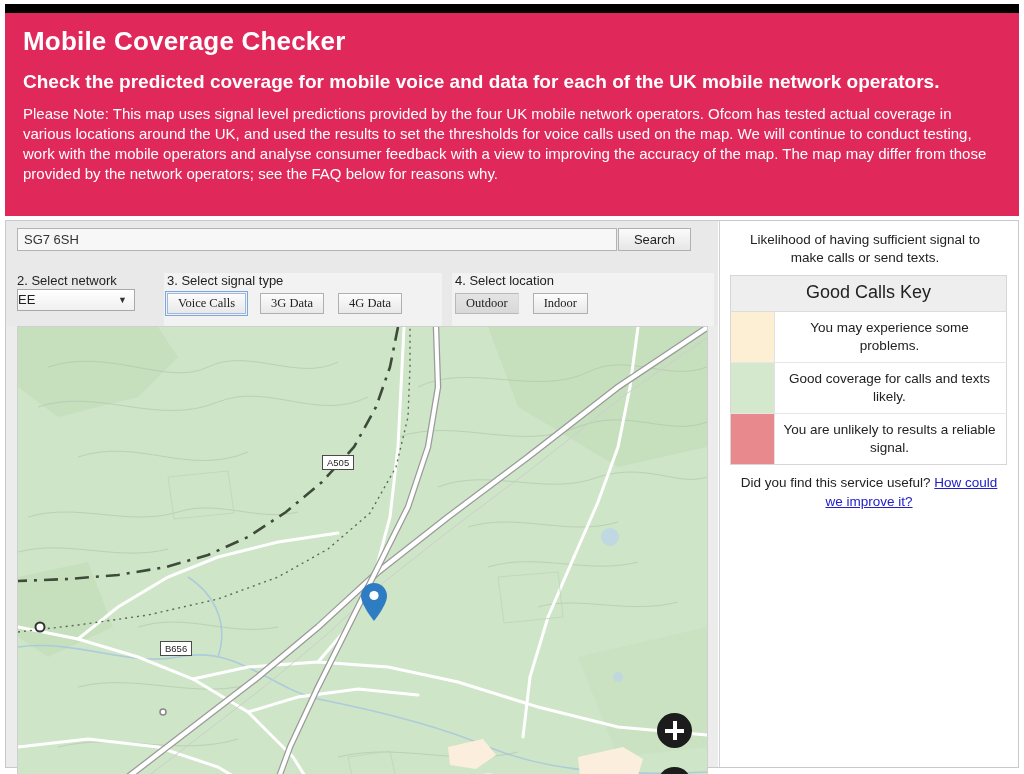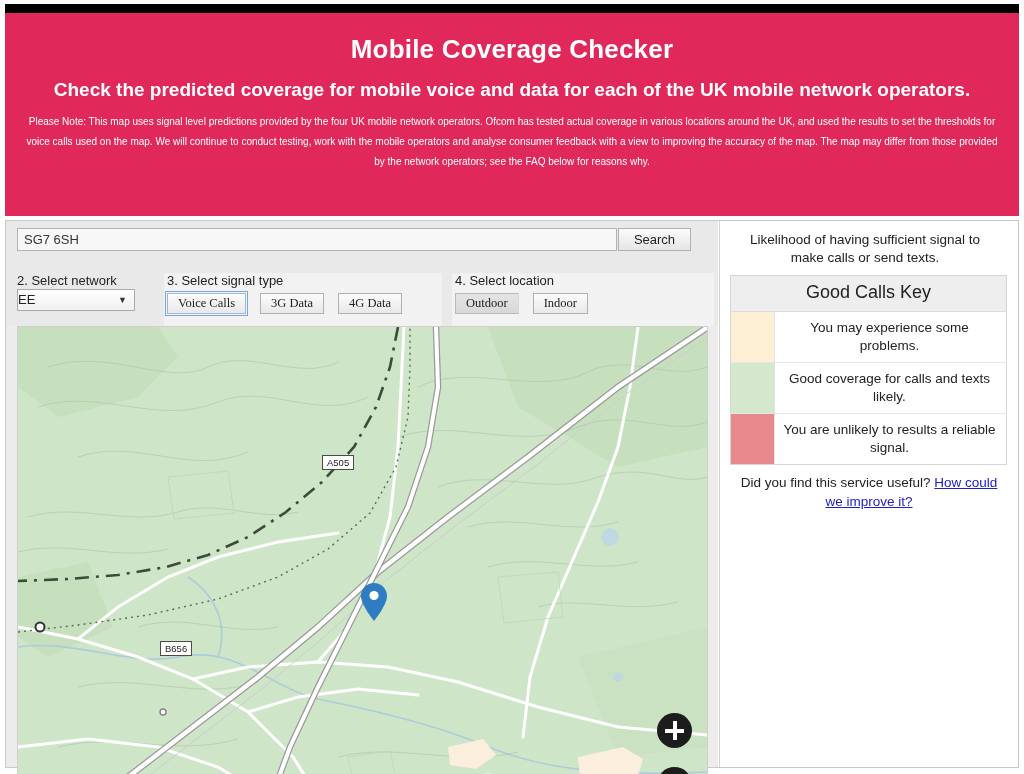--- a/index.html
+++ b/index.html
@@ -32,39 +32,38 @@
   }
 
   
   .hero {
     position: absolute;
     left: 5px; top: 13px;
     width: 1014px;
     height: 203px;
     background: #e0285a;
     box-sizing: border-box;
-    padding: 20px 18px 0 18px;
+    padding: 12px 18px 0 18px;
     color: #ffffff;
-    text-align: center;
   }
   .hero-title {
     font-size: 26px;
     font-weight: bold;
     line-height: 32px;
     margin: 0 0 12px 0;
     letter-spacing: 0.2px;
   }
   .hero-sub {
     font-size: 19px;
     font-weight: bold;
     line-height: 25px;
     margin: 0 0 10px 0;
   }
   .hero-note {
-    font-size: 10px;
+    font-size: 15px;
     line-height: 20px;
     margin: 0;
     max-width: 990px;
   }
 
   
   .content {
     position: absolute;
     left: 5px; top: 220px;
     width: 1014px;

